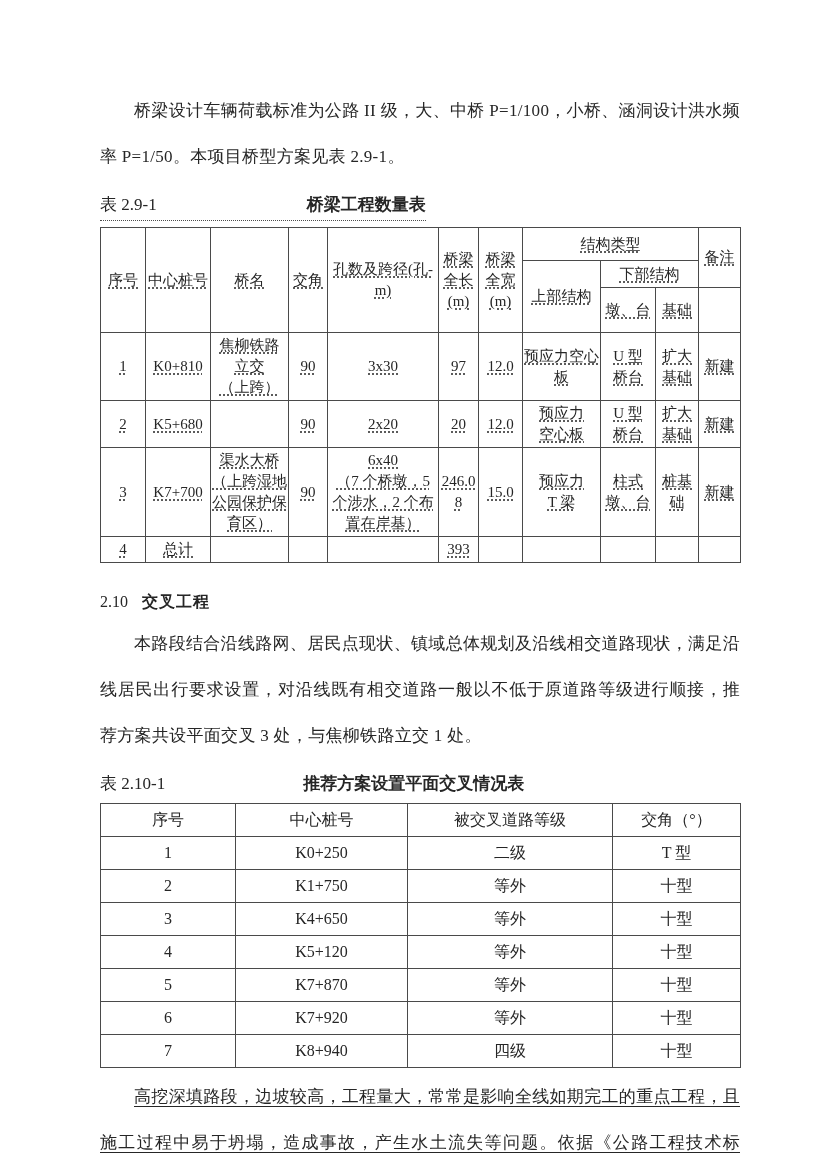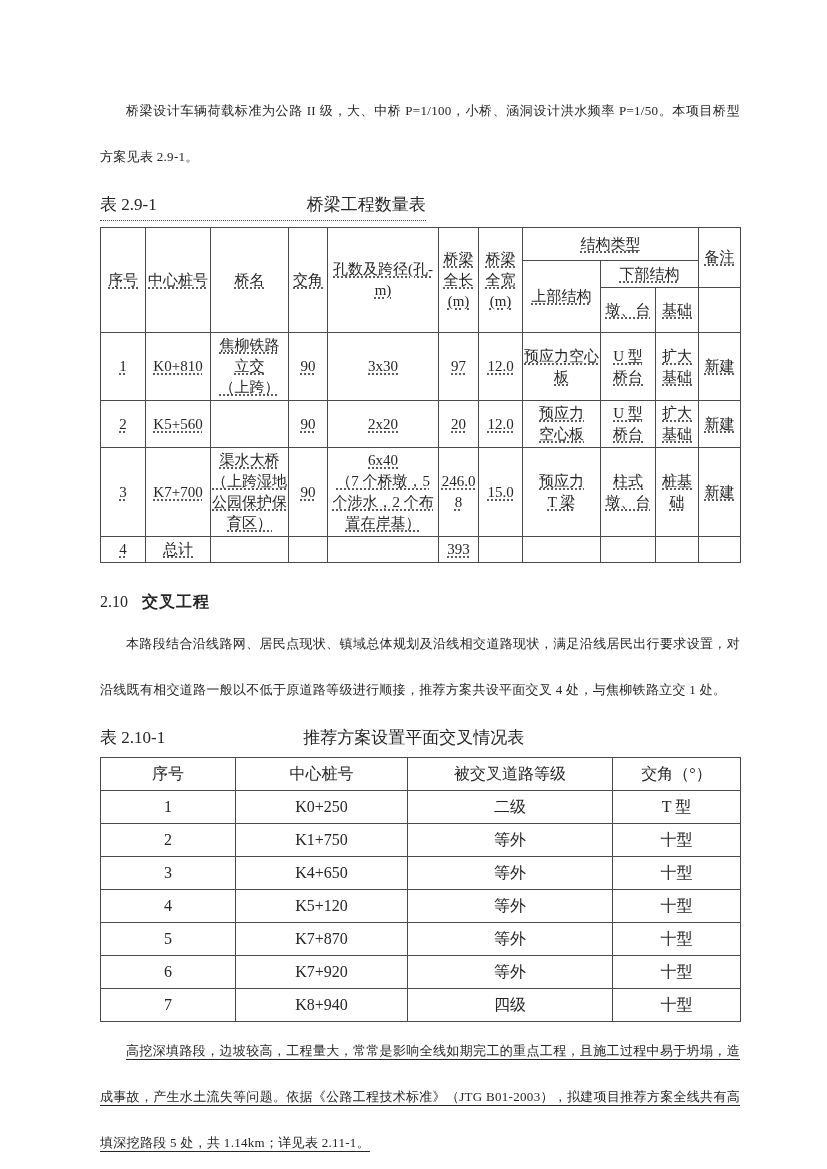--- a/index.html
+++ b/index.html
@@ -14,38 +14,38 @@
     background: #ffffff;
     overflow: hidden;
   }
   .content {
     position: absolute;
     left: 100px; top: 0;
     width: 640px;
   }
   
   .para {
-    font-size: 13px;
+    font-size: 17px;
     line-height: 46px;
     text-align: justify;
     text-indent: 2em;
     margin: 0;
     letter-spacing: 0.3px;
   }
   .para.underlined { text-decoration: underline; text-underline-offset: 4px; text-decoration-thickness: 1px; }
   .p1 { margin-top: 88px; }
   
   .caption { margin-top: 12px; font-size: 17px; line-height: 26px; white-space: nowrap; }
   .caption .cap-wrap { display: inline-block; }
   .caption .cap-wrap.dotted { border-bottom: 1px dotted #4c4c4c; padding-bottom: 2px; }
   .caption .cap-label { font-weight: normal; }
   .caption .cap-gap { display: inline-block; height: 1px; }
   .caption .cap-gap.g1 { width: 150px; }
   .caption .cap-gap.g2 { width: 138px; }
-  .caption .cap-title { font-weight: normal; }
+  .caption .cap-title { font-weight: bold; }
   
   table.bridge {
     margin-top: 6px;
     border-collapse: collapse;
     table-layout: fixed;
     width: 640px;
     font-size: 15px;
     text-align: center;
   }
   table.bridge td {
@@ -157,21 +157,21 @@
           <td class="u">12.0</td>
           <td class="u">预应力空心板</td>
           <td class="u">U 型
 桥台</td>
           <td class="u">扩大
 基础</td>
           <td class="u">新建</td>
         </tr>
         <tr>
           <td class="u">2</td>
-          <td class="u">K5+560</td>
+          <td class="u">K5+680</td>
           <td></td>
           <td class="u">90</td>
           <td class="u">2x20</td>
           <td class="u bka">20</td>
           <td class="u">12.0</td>
           <td class="u">预应力
 空心板</td>
           <td class="u">U 型
 桥台</td>
           <td class="u">扩大
@@ -207,21 +207,21 @@
           <td></td>
           <td></td>
         </tr>
       </tbody>
     </table>
 
     <div class="sec-heading after-table">
       <span class="sec-num">2.10</span><span class="sec-title">交叉工程</span>
     </div>
 
-    <p class="para p-after-heading">本路段结合沿线路网、居民点现状、镇域总体规划及沿线相交道路现状，满足沿线居民出行要求设置，对沿线既有相交道路一般以不低于原道路等级进行顺接，推荐方案共设平面交叉 4 处，与焦柳铁路立交 1 处。</p>
+    <p class="para p-after-heading">本路段结合沿线路网、居民点现状、镇域总体规划及沿线相交道路现状，满足沿线居民出行要求设置，对沿线既有相交道路一般以不低于原道路等级进行顺接，推荐方案共设平面交叉 3 处，与焦柳铁路立交 1 处。</p>
 
     <div class="caption">
       <span class="cap-wrap">
         <span class="cap-label">表 2.10-1</span><span class="cap-gap g2"></span><span class="cap-title">推荐方案设置平面交叉情况表</span>
       </span>
     </div>
 
     <table class="crossing">
       <colgroup>
         <col style="width:135px">

